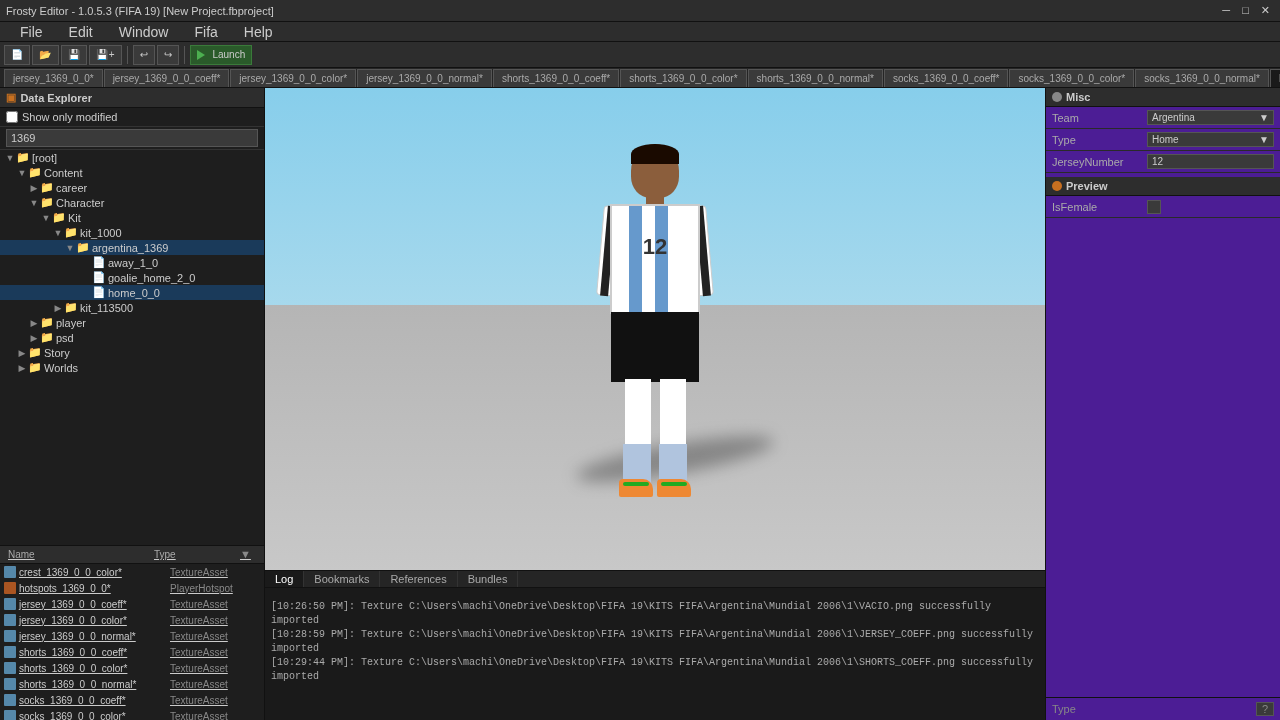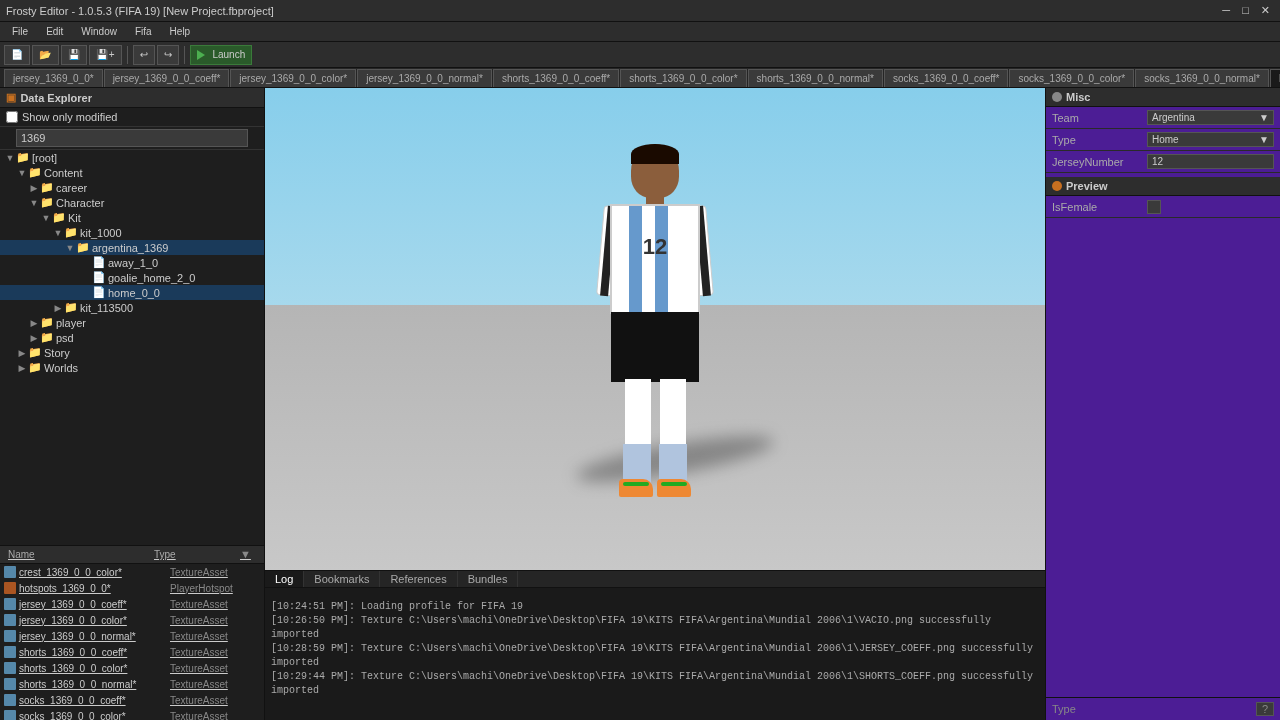--- a/index.html
+++ b/index.html
@@ -33,22 +33,23 @@
       height: 20px;
       display: flex;
       align-items: center;
       padding: 0 4px;
       border-bottom: 1px solid #111;
       gap: 2px;
     }
     .menu-item {
       padding: 2px 8px;
       cursor: pointer;
-      font-size: 10px;
+      font-size: 14px;
       color: #ccc;
+      margin-left: 8px;
     }
     
     
     #toolbar {
       background: #2d2d2d;
       height: 26px;
       display: flex;
       align-items: center;
       padding: 0 4px;
       border-bottom: 1px solid #111;
@@ -119,21 +120,21 @@
       gap: 4px;
     }
     #explorer-options {
       padding: 3px 6px;
       border-bottom: 1px solid #333;
       display: flex;
       align-items: center;
       gap: 4px;
     }
     #search-bar {
-      padding: 2px 16px;
+      padding: 2px 6px;
       border-bottom: 1px solid #333;
       text-decoration: underline;
     }
     #search-bar input {
       width: 100%;
       background: #3a3a3a;
       border: 1px solid #555;
       color: #ccc;
       padding: 1px 4px;
       font-size: 10px;
@@ -794,21 +795,20 @@
     </div>
 
     <div id="log-panel">
       <div id="log-tabs">
         <div class="log-tab active">Log</div>
         <div class="log-tab">Bookmarks</div>
         <div class="log-tab">References</div>
         <div class="log-tab">Bundles</div>
       </div>
       <div id="log-content">
-        <div class="log-line">[10:24:51 PM]: Loading profile for FIFA 19</div>
         <div class="log-line">[10:26:50 PM]: Texture C:\Users\machi\OneDrive\Desktop\FIFA 19\KITS FIFA\Argentina\Mundial 2006\1\VACIO.png successfully imported</div>
         <div class="log-line">[10:28:59 PM]: Texture C:\Users\machi\OneDrive\Desktop\FIFA 19\KITS FIFA\Argentina\Mundial 2006\1\JERSEY_COEFF.png successfully imported</div>
         <div class="log-line">[10:29:44 PM]: Texture C:\Users\machi\OneDrive\Desktop\FIFA 19\KITS FIFA\Argentina\Mundial 2006\1\SHORTS_COEFF.png successfully imported</div>
 
       </div>
     </div>
   </div>
 
   <div id="right-panel">
 

